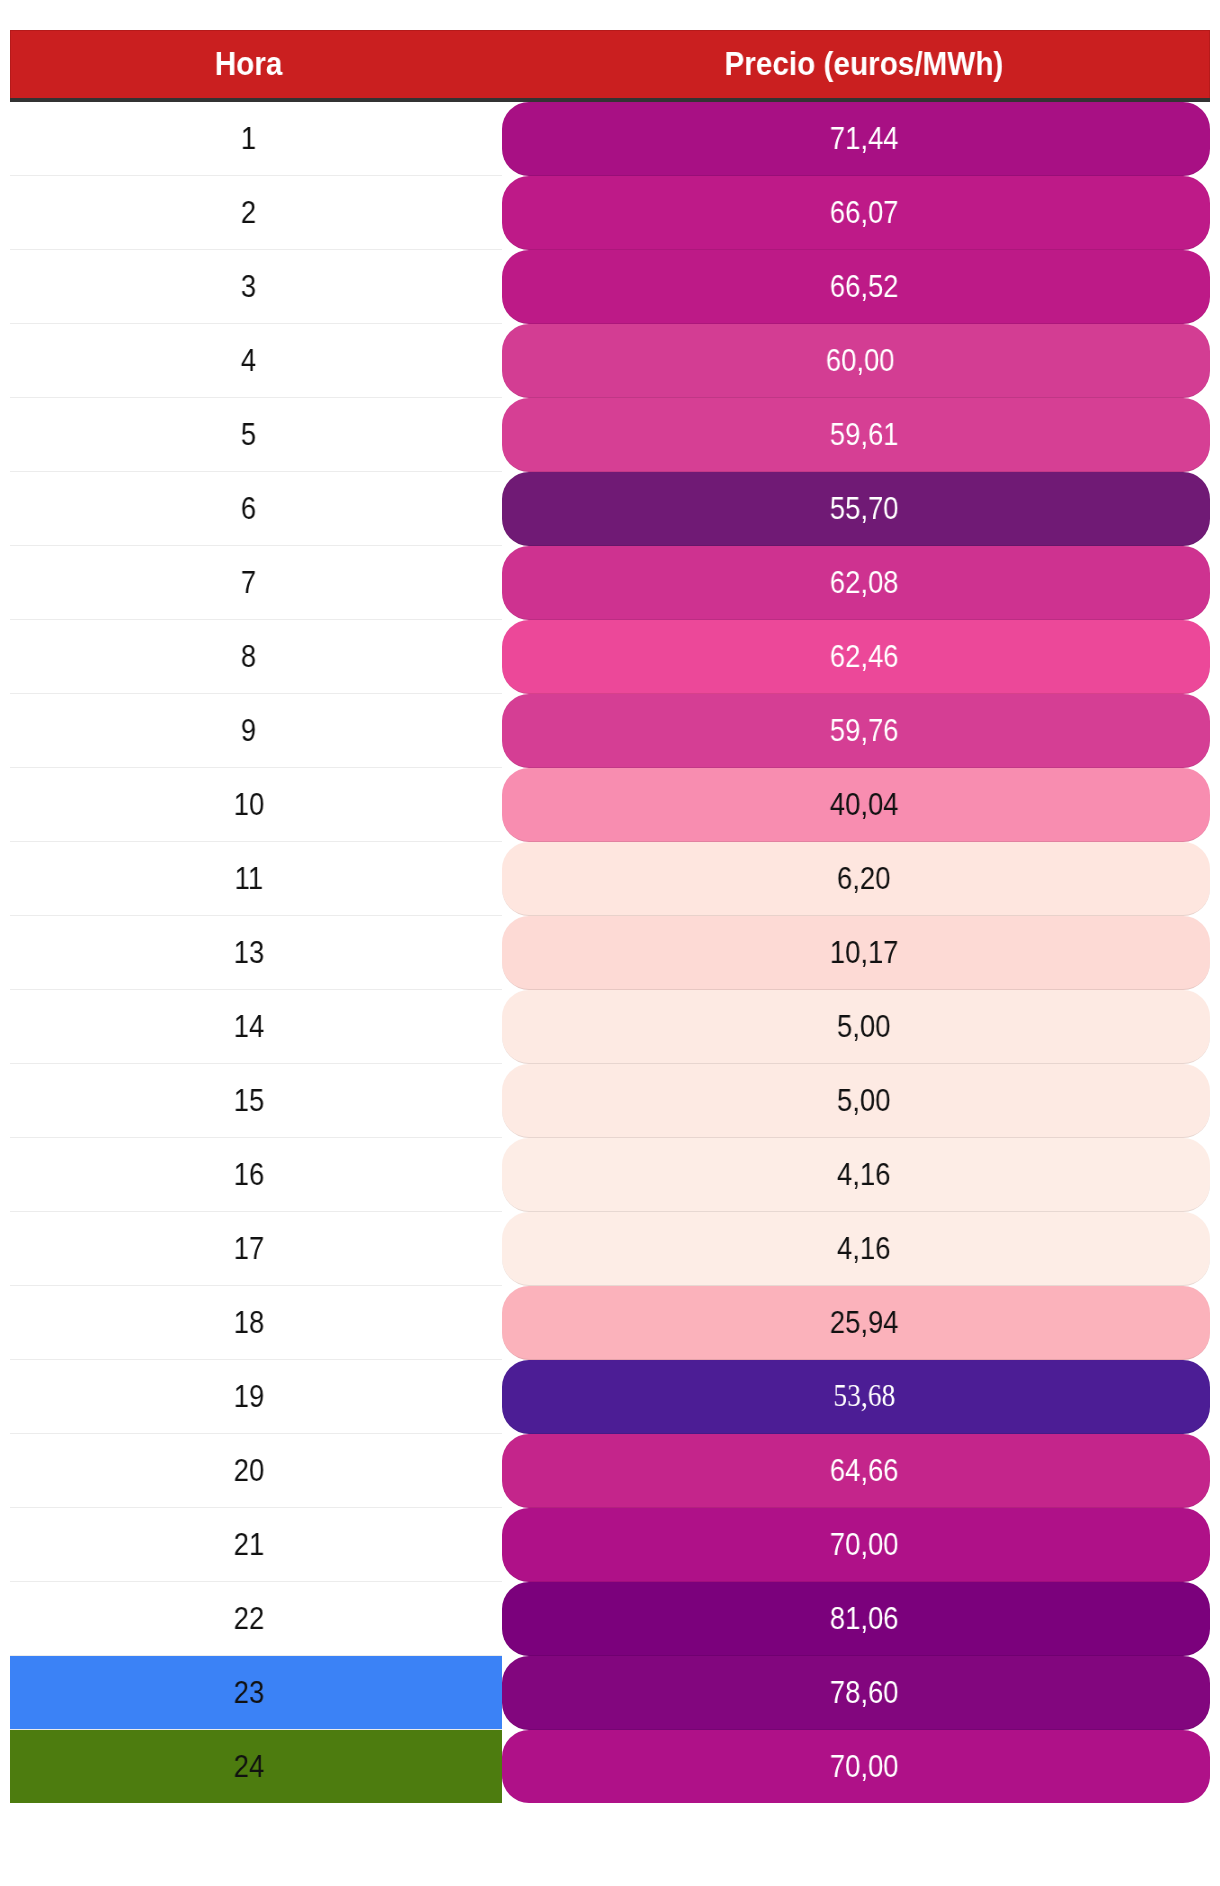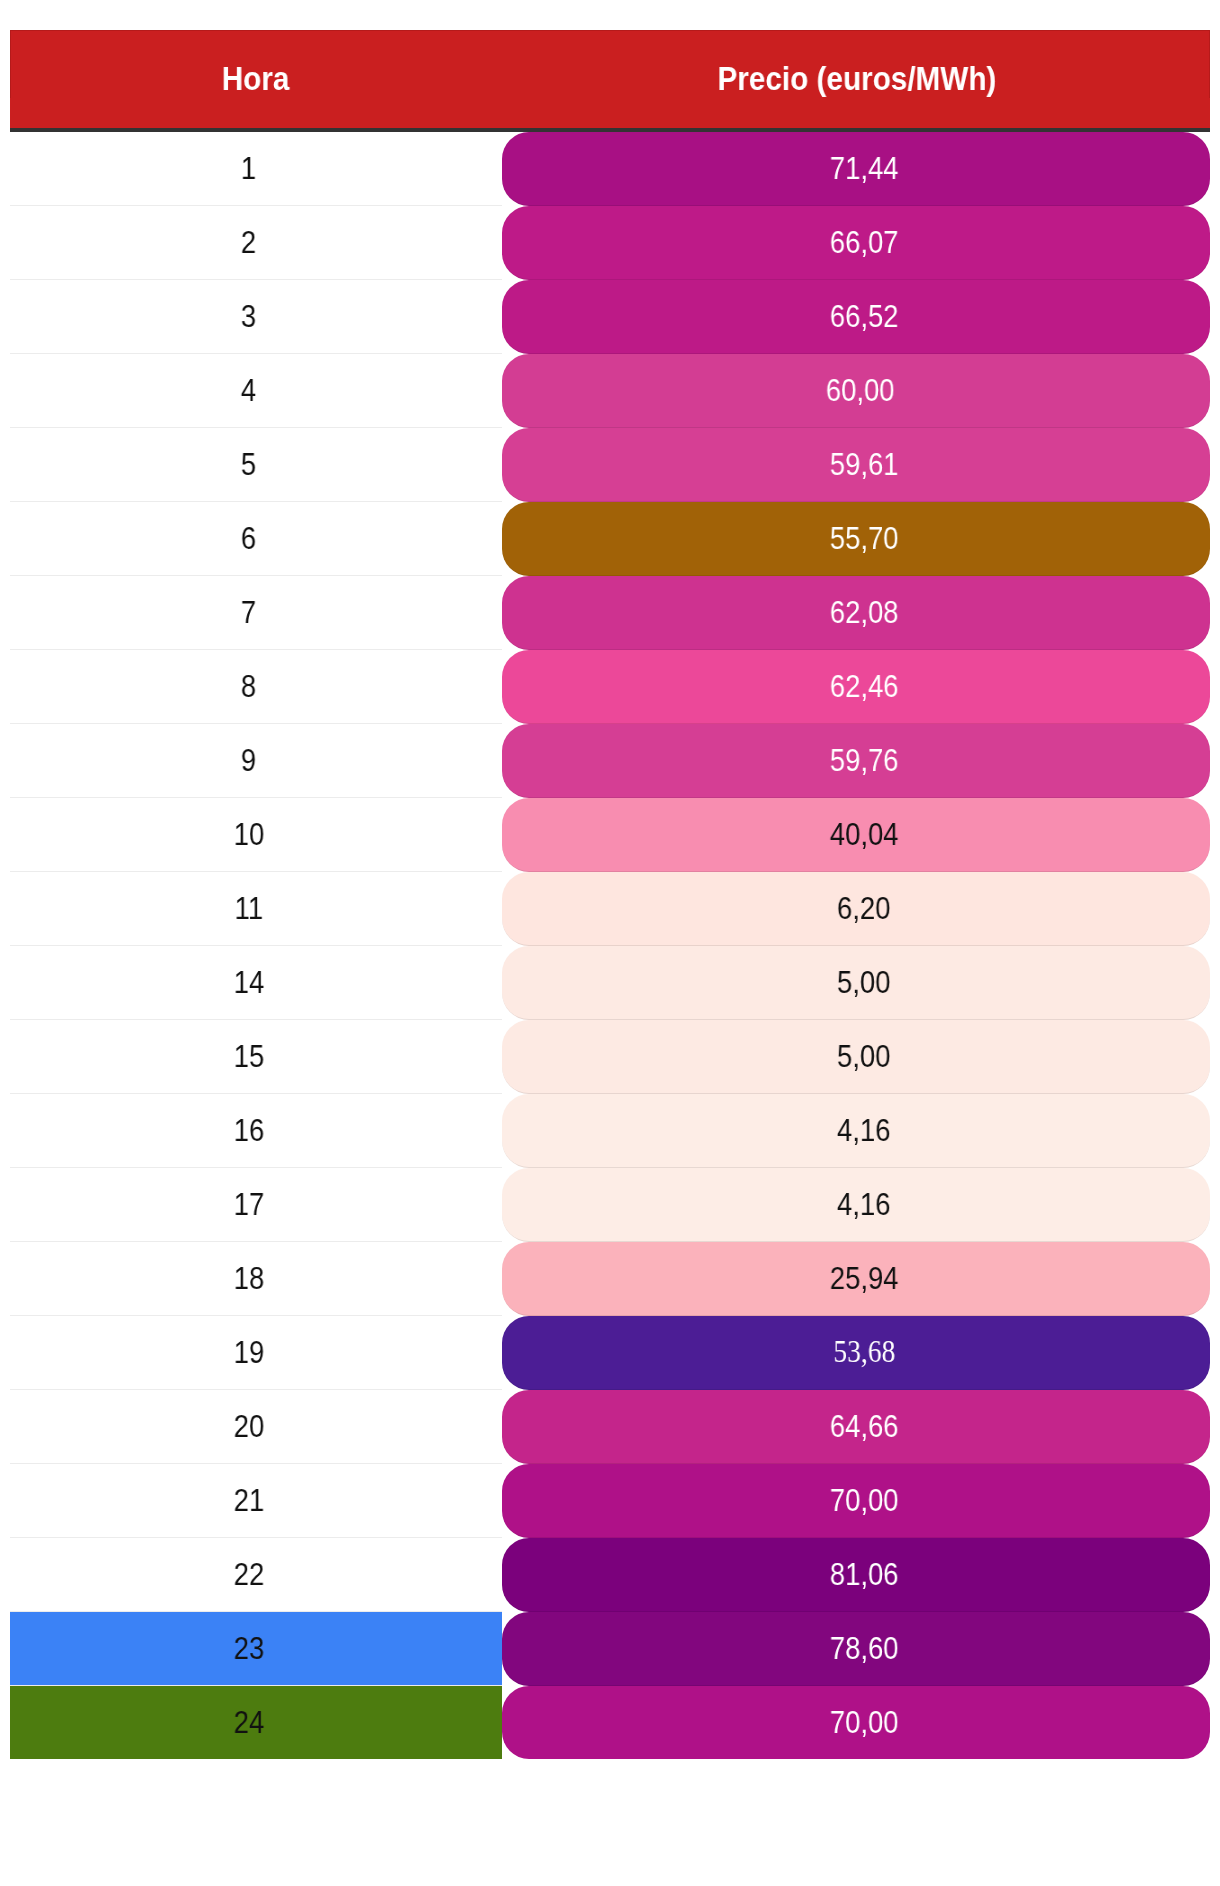--- a/index.html
+++ b/index.html
@@ -42,21 +42,21 @@
   col.col-hora { width: 492px; }
   col.col-precio { width: 708px; }
 
   thead tr.header-row th {
     background: #ca1f20;
     color: #ffffff;
     font-weight: bold;
     font-size: 33px;
     line-height: 68px;
     height: 68px;
-    padding: 15px;
+    padding: 0;
     text-align: center;
     vertical-align: middle;
     border: none;
     border-bottom: 4px solid #333333;
     white-space: nowrap;
     box-sizing: border-box;
   }
   thead tr.header-row th.th-hora { padding-right: 15px; }
   thead tr.header-row th.th-precio { padding-left: 16px; }
   thead tr.header-row th .txt {
@@ -128,41 +128,45 @@
         <tr class="data-row">
           <td class="cell-hora" style="background: rgb(255, 255, 255); color: rgb(17, 17, 17); border-bottom-color: rgb(236, 236, 236);"><span class="txt">4</span></td>
           <td class="cell-precio" style="background: rgb(211, 61, 147); color: rgb(255, 255, 255); border-bottom-color: rgba(0, 0, 0, 0.086); padding-left: 8px;"><span class="txt">60,00</span></td>
         </tr>
         <tr class="data-row">
           <td class="cell-hora" style="background: rgb(255, 255, 255); color: rgb(17, 17, 17); border-bottom-color: rgb(236, 236, 236);"><span class="txt">5</span></td>
           <td class="cell-precio" style="background: rgb(214, 63, 148); color: rgb(255, 255, 255); border-bottom-color: rgba(0, 0, 0, 0.086);"><span class="txt">59,61</span></td>
         </tr>
         <tr class="data-row">
           <td class="cell-hora" style="background: rgb(255, 255, 255); color: rgb(17, 17, 17); border-bottom-color: rgb(236, 236, 236);"><span class="txt">6</span></td>
-          <td class="cell-precio" style="background: #a16207; color: rgb(255, 255, 255); border-bottom-color: rgba(0, 0, 0, 0.086);"><span class="txt">55,70</span></td>
+          <td class="cell-precio" style="background: #701a75; color: rgb(255, 255, 255); border-bottom-color: rgba(0, 0, 0, 0.086);"><span class="txt">55,70</span></td>
         </tr>
         <tr class="data-row">
           <td class="cell-hora" style="background: rgb(255, 255, 255); color: rgb(17, 17, 17); border-bottom-color: rgb(236, 236, 236);"><span class="txt">7</span></td>
           <td class="cell-precio" style="background: rgb(206, 50, 144); color: rgb(255, 255, 255); border-bottom-color: rgba(0, 0, 0, 0.086);"><span class="txt">62,08</span></td>
         </tr>
         <tr class="data-row">
           <td class="cell-hora" style="background: rgb(255, 255, 255); color: rgb(17, 17, 17); border-bottom-color: rgb(236, 236, 236);"><span class="txt">8</span></td>
           <td class="cell-precio" style="background: #ec4899; color: rgb(255, 255, 255); border-bottom-color: rgba(0, 0, 0, 0.086);"><span class="txt">62,46</span></td>
         </tr>
         <tr class="data-row">
           <td class="cell-hora" style="background: rgb(255, 255, 255); color: rgb(17, 17, 17); border-bottom-color: rgb(236, 236, 236);"><span class="txt">9</span></td>
           <td class="cell-precio" style="background: rgb(213, 62, 148); color: rgb(255, 255, 255); border-bottom-color: rgba(0, 0, 0, 0.086);"><span class="txt">59,76</span></td>
         </tr>
         <tr class="data-row">
           <td class="cell-hora" style="background: rgb(255, 255, 255); color: rgb(17, 17, 17); border-bottom-color: rgb(236, 236, 236);"><span class="txt">10</span></td>
           <td class="cell-precio" style="background: rgb(248, 141, 176); color: rgb(17, 17, 17); border-bottom-color: rgba(0, 0, 0, 0.086);"><span class="txt">40,04</span></td>
         </tr>
         <tr class="data-row">
           <td class="cell-hora" style="background: rgb(255, 255, 255); color: rgb(17, 17, 17); border-bottom-color: rgb(236, 236, 236);"><span class="txt">11</span></td>
           <td class="cell-precio" style="background: rgb(254, 230, 223); color: rgb(17, 17, 17); border-bottom-color: rgba(0, 0, 0, 0.086);"><span class="txt">6,20</span></td>
+        </tr>
+        <tr class="data-row">
+          <td class="cell-hora" style="background: rgb(255, 255, 255); color: rgb(17, 17, 17); border-bottom-color: rgb(236, 236, 236);"><span class="txt">13</span></td>
+          <td class="cell-precio" style="background: rgb(253, 218, 213); color: rgb(17, 17, 17); border-bottom-color: rgba(0, 0, 0, 0.086);"><span class="txt">10,17</span></td>
         </tr>
         <tr class="data-row">
           <td class="cell-hora" style="background: rgb(255, 255, 255); color: rgb(17, 17, 17); border-bottom-color: rgb(236, 236, 236);"><span class="txt">14</span></td>
           <td class="cell-precio" style="background: rgb(253, 234, 227); color: rgb(17, 17, 17); border-bottom-color: rgba(0, 0, 0, 0.086);"><span class="txt">5,00</span></td>
         </tr>
         <tr class="data-row">
           <td class="cell-hora" style="background: rgb(255, 255, 255); color: rgb(17, 17, 17); border-bottom-color: rgb(236, 236, 236);"><span class="txt">15</span></td>
           <td class="cell-precio" style="background: rgb(253, 234, 227); color: rgb(17, 17, 17); border-bottom-color: rgba(0, 0, 0, 0.086);"><span class="txt">5,00</span></td>
         </tr>
         <tr class="data-row">

